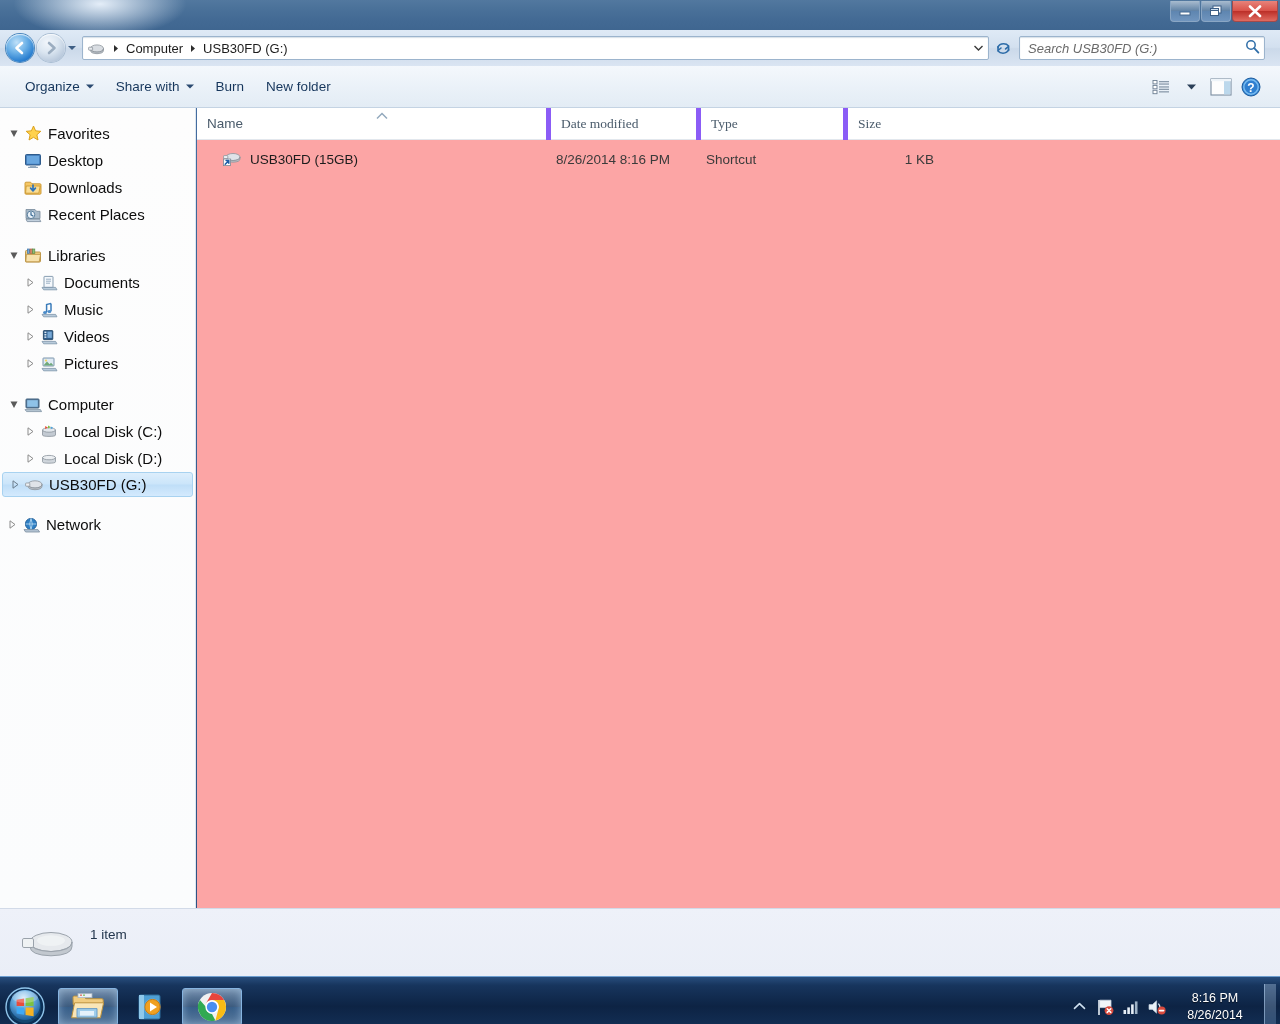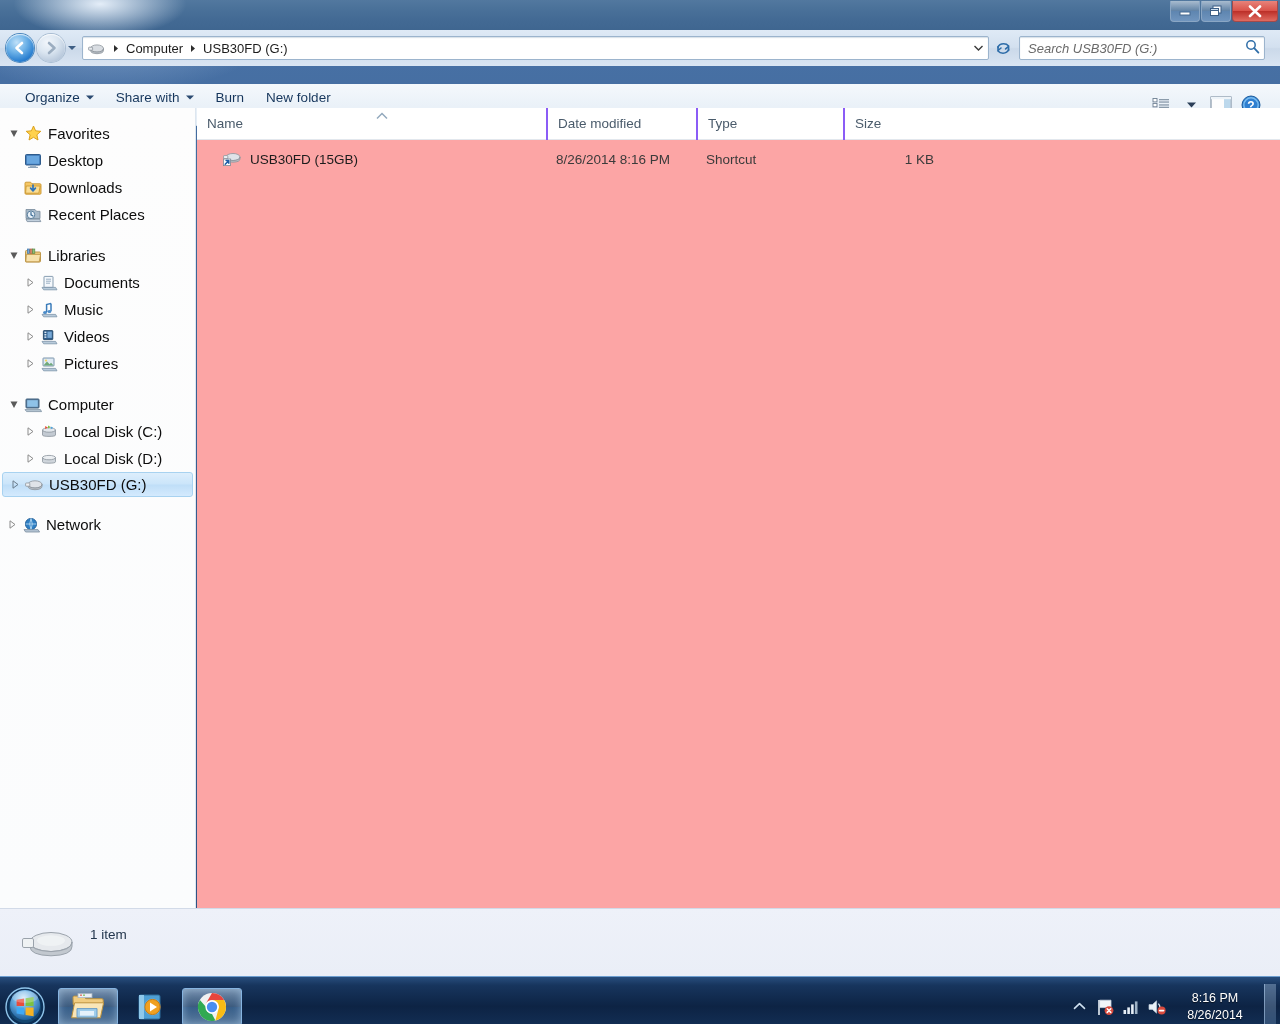--- a/index.html
+++ b/index.html
@@ -91,24 +91,24 @@
   }
   .searchbox input {
     flex: 1; border: none; outline: none; font-size: 13px;
     font-family: "Liberation Sans", sans-serif;
     font-style: italic; color: #6a6a6a; background: transparent;
   }
   .searchbox input::placeholder { color: #6a6a6a; font-style: italic; opacity: 1; }
 
   
   .cmdbar {
-    position: absolute; left: 0; top: 84px; width: 1280px; height: 42px;
+    position: absolute; left: 0; top: 66px; width: 1280px; height: 42px;
     background: linear-gradient(180deg, #f4f8fc 0%, #eaf1f8 55%, #e3ecf5 100%);
     border-bottom: 1px solid #c4d3e3;
-    display: flex; padding-left: 14px;
+    display: flex; align-items: center; padding-left: 14px;
   }
   .cmditem {
     height: 26px; display: flex; align-items: center; gap: 6px;
     padding: 0 11px; font-size: 13.5px; color: #16365c; border-radius: 3px;
     white-space: nowrap; cursor: default;
   }
   .cmdbar .spacer { flex: 1; }
   .cmdright { display: flex; align-items: center; gap: 0; padding-right: 14px; }
   .iconbtn { width: 30px; height: 28px; display: flex; align-items: center; justify-content: center; border-radius: 3px; }
 
@@ -144,21 +144,21 @@
   }
   .colhead {
     height: 32px; display: flex; align-items: center;
     border-bottom: 1px solid #e2e7ed; position: relative;
     background: #fff;
   }
   .col {
     font-size: 13.5px; color: #4a5b6b; height: 32px; display: flex;
     align-items: center; padding-left: 10px; position: relative; flex: none;
   }
-  .col + .col { border-left: 2px solid #8b5cf6; }
+  .col + .col { border-left: 5px solid #8b5cf6; font-family: Liberation Serif, serif; }
   .col.c-name { width: 349px; }
   .col.c-date { width: 150px; }
   .col.c-type { width: 147px; }
   .col.c-size { width: 100px; }
   .sortmark { position: absolute; left: 178px; top: 0px; }
 
   .filerow { height: 38px; display: flex; align-items: center; font-size: 13.5px; color: #1c1c1c; }
   .cell { flex: none; display: flex; align-items: center; padding-left: 10px; }
   .cell.c-name { width: 349px; gap: 8px; padding-left: 26px; }
   .cell.c-date { width: 150px; color: #3b3b3b; }

